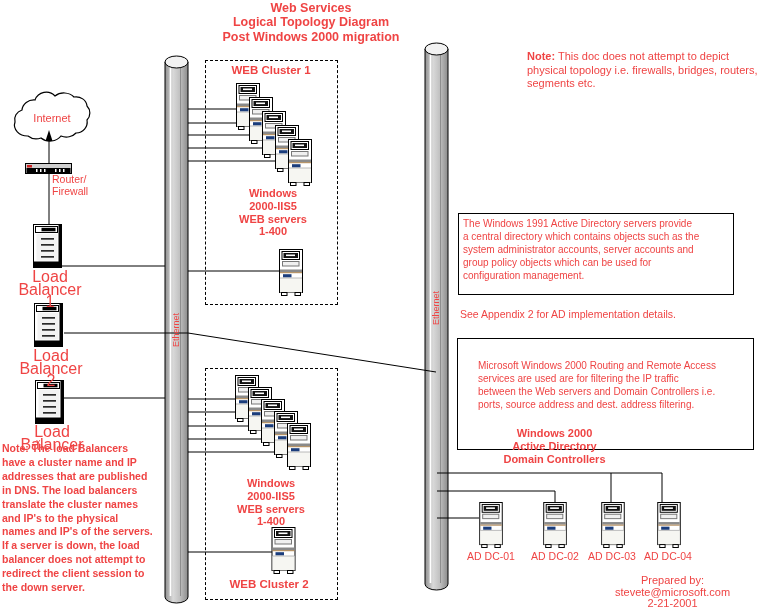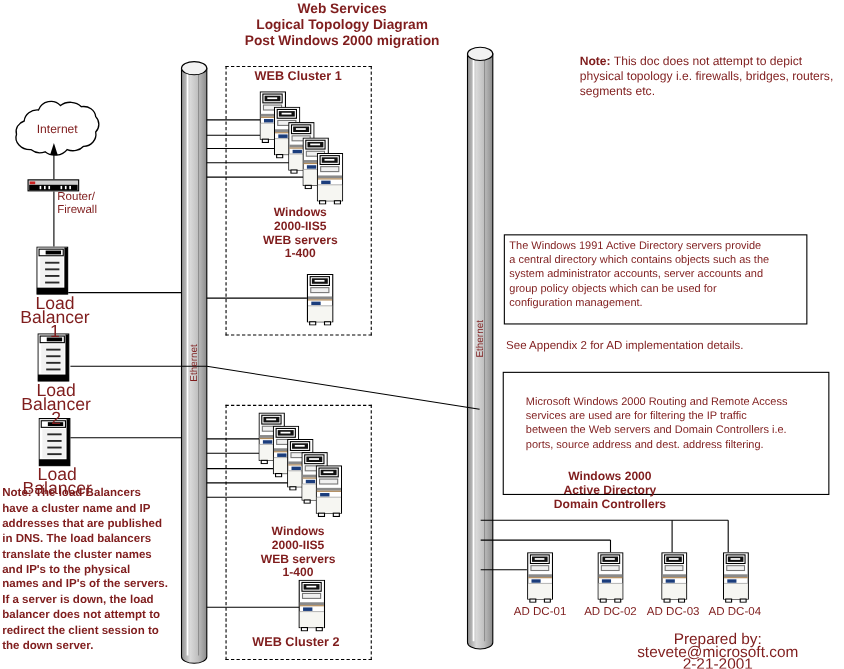--- a/index.html
+++ b/index.html
@@ -1,18 +1,18 @@
 <!DOCTYPE html>
 <html><head>
 <meta charset="utf-8">
 <style>
   html,body{margin:0;padding:0;background:#fff;}
   .stage{
     position:relative;width:767px;height:608px;background:#ffffff;overflow:hidden;
-    font-family:"Liberation Sans", sans-serif;color:#7f1d1d;
+    font-family:"Liberation Sans", sans-serif;color:#ef4444;
   }
   .abs{position:absolute;}
   .pre{white-space:pre-line;}
   .center{text-align:center;}
   .diagram-svg{position:absolute;left:0;top:0;}
   .title{left:136px;top:1px;width:350px;font-size:12.5px;font-weight:bold;line-height:14.3px;}
   .top-note{left:527px;top:50px;width:240px;font-size:11px;line-height:13.6px;}
   .top-note b{font-weight:bold;}
   .internet-label{left:12px;top:112px;width:80px;font-size:11px;}
   .router-label{left:52px;top:173px;width:70px;font-size:10.5px;line-height:12px;}
@@ -20,21 +20,21 @@
   .eth-label{width:60px;height:12px;font-size:9px;text-align:center;transform:rotate(-90deg);}
   .cluster-box{border:1px dashed #000;}
   .cluster-title{width:130px;font-size:11.5px;font-weight:bold;}
   .cluster-caption{width:104px;font-size:11px;font-weight:bold;line-height:12.8px;}
   .ad-box{left:458px;top:213px;width:266px;height:74px;border:1px solid #000;padding:3px 4px;font-size:10px;line-height:13px;}
   .ad-title{font-size:10.5px;text-decoration:underline;}
   .appendix{left:460px;top:308px;width:290px;font-size:10.5px;}
   .rras-box{left:457px;top:338px;width:255px;height:70px;border:1px solid #000;padding:20px;font-size:10px;line-height:13px;}
   .dc-heading{left:492px;top:427px;width:125px;font-size:11px;font-weight:bold;line-height:13px;}
   .dc-label{width:80px;font-size:10.5px;}
-  .prepared{left:570px;top:575px;width:165px;font-size:14px;line-height:11.5px;}
+  .prepared{left:590px;top:575px;width:165px;font-size:11px;line-height:11.5px;}
   .bottom-note{left:2px;top:442px;width:195px;font-size:10.5px;font-weight:bold;line-height:13.9px;}
   .stray{left:36px;top:437px;font-size:9px;}
 </style>
 </head>
 <body>
 
 <div class="stage">
 
   <svg class="diagram-svg" width="767" height="608" viewBox="0 0 767 608">
     <defs>

